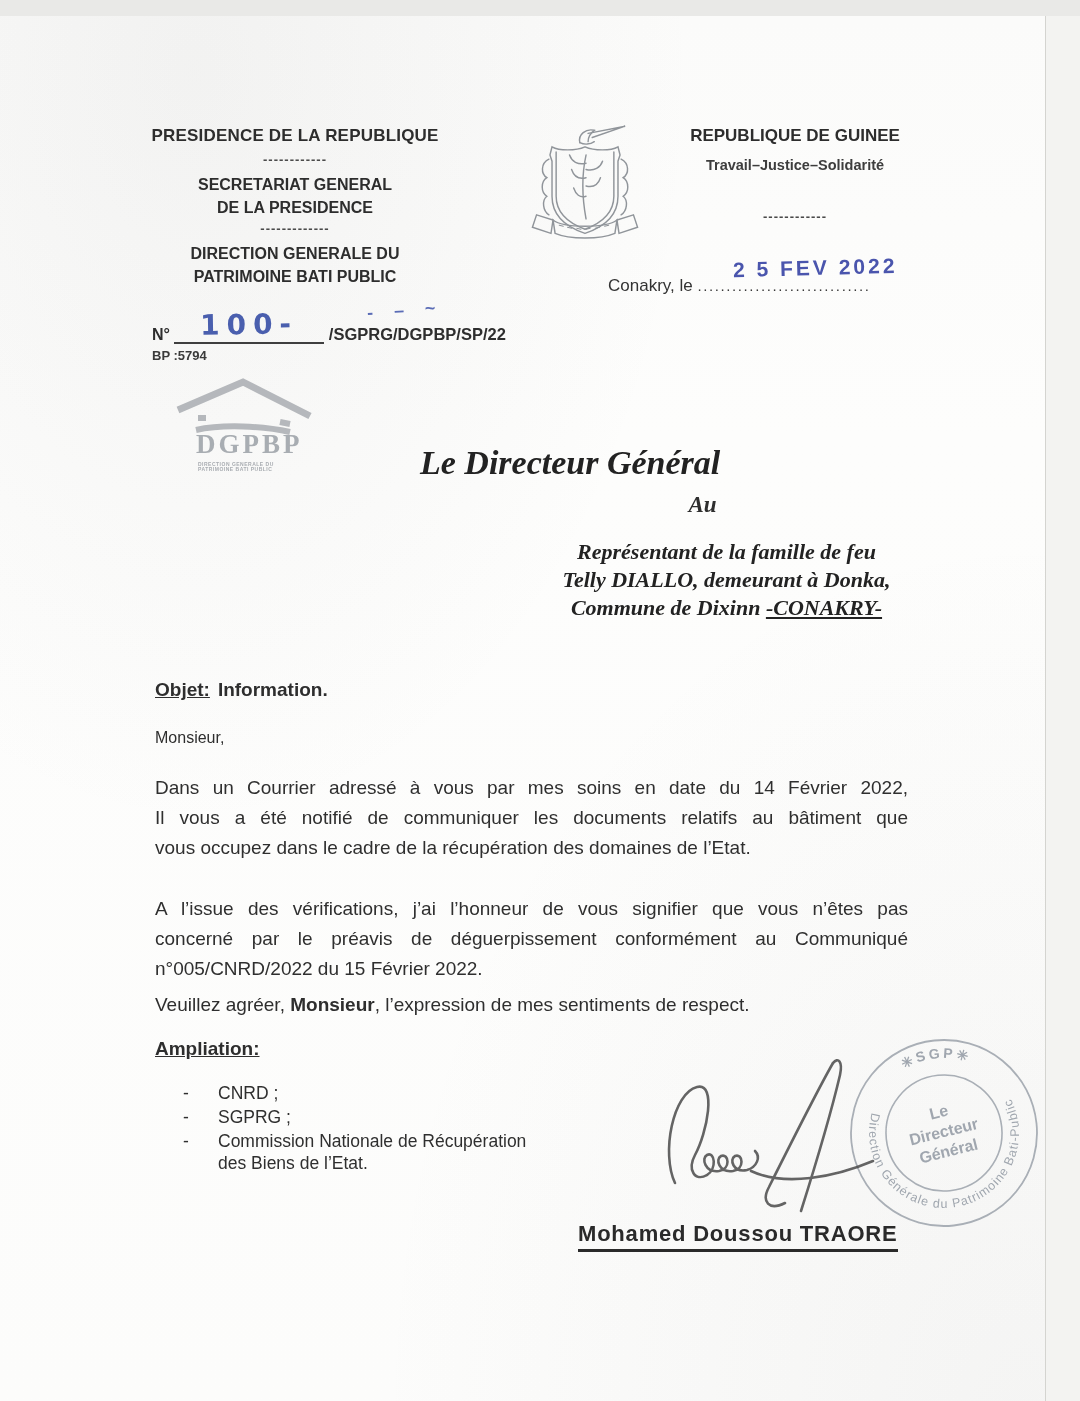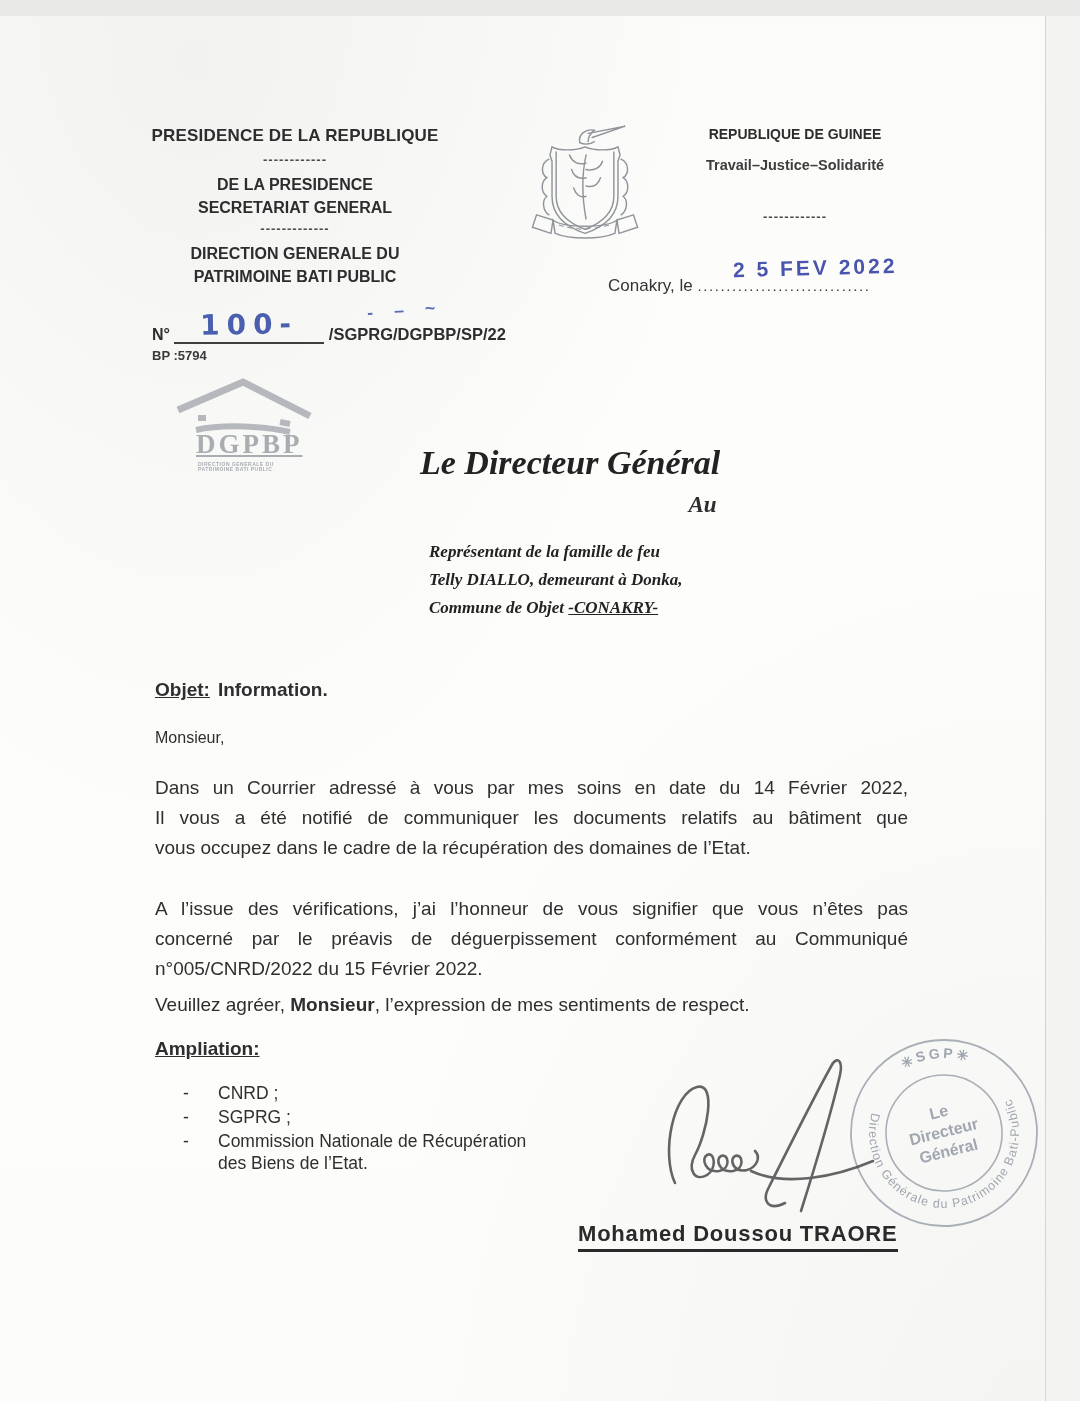--- a/index.html
+++ b/index.html
@@ -27,46 +27,46 @@
     text-align:center;vertical-align:bottom;height:34px;}
   .hand100{color:#4a5fae;font-size:28px;font-weight:bold;letter-spacing:7px;
     display:inline-block;transform:rotate(-1deg);font-family:"DejaVu Sans",sans-serif;}
   .handmarks{position:absolute;left:215px;top:-8px;color:#5a6cb6;font-weight:bold;
     font-size:18px;letter-spacing:8px;transform:rotate(-4deg);}
   .refsuffix{font-weight:bold;font-size:16.5px;vertical-align:bottom;}
   .bp{left:152px;top:332px;font-weight:bold;font-size:13px;color:#3a3a3a;}
 
   
   .country{left:650px;top:110px;width:290px;text-align:center;font-weight:bold;
-    font-size:14px;color:#2d2d2d;}
+    font-size:17px;color:#2d2d2d;}
   .motto{left:650px;top:141px;width:290px;text-align:center;font-weight:bold;
     font-size:14.5px;color:#3d3d3d;}
   .rdash{left:650px;top:193px;width:290px;text-align:center;font-size:13px;
     font-weight:bold;color:#4a4a4a;letter-spacing:1px;}
   .conakry{left:608px;top:260px;font-size:17px;color:#333;}
   .dots{letter-spacing:1.6px;font-size:15px;color:#3a3a3a;}
   .datestamp{left:733px;top:240px;color:#4a55ad;font-weight:bold;font-size:21px;
     letter-spacing:3px;transform:rotate(-1.5deg);}
 
   
   .logo{left:168px;top:358px;width:150px;height:105px;}
   .logo-acronym{position:absolute;left:28px;top:55px;color:#9ba0a6;font-size:27px;
-    letter-spacing:3px;font-family:"Liberation Serif",serif;font-weight:bold;opacity:.85;text-decoration:underline;}
+    letter-spacing:3px;font-family:"Liberation Serif",serif;font-weight:bold;opacity:.85;}
   .logo-sub{position:absolute;left:30px;top:88px;color:#a8acb1;font-size:5px;
     line-height:5px;letter-spacing:.5px;filter:blur(.4px);font-weight:bold;}
 
   
   .dg-title{left:420px;top:428px;width:565px;
     font-family:"Liberation Serif",serif;font-style:italic;font-weight:bold;
     font-size:34px;color:#222;}
   .au{left:420px;top:476px;width:565px;text-align:center;
     font-family:"Liberation Serif",serif;font-style:italic;font-weight:bold;font-size:23px;}
-  .addr{left:429px;top:522px;width:565px;
+  .addr{left:444px;top:522px;width:565px;text-align:center;
     font-family:"Liberation Serif",serif;font-style:italic;font-weight:bold;
-    font-size:17px;line-height:28px;color:#222;}
+    font-size:22px;line-height:28px;color:#222;}
   .addr .hl{text-decoration:underline;}
 
   
   .objet{left:155px;top:663px;font-size:19px;}
   .objet .lab{font-weight:bold;text-decoration:underline;}
   .objet .val{font-weight:600;margin-left:8px;}
   .salut{left:155px;top:713px;font-weight:normal;font-size:16px;}
   .para{left:155px;top:0;width:753px;font-size:19px;color:#2f2f2f;}
   .bline{height:30px;line-height:30px;overflow:hidden;white-space:nowrap;}
   .stretch{text-align:justify;white-space:normal;}
@@ -89,22 +89,22 @@
 </head>
 <body>
 
 <div class="page">
   <div class="edge-strip"></div>
   <div class="paper-edge"></div>
 
   <div class="abs hleft">
     <div class="l1">PRESIDENCE DE LA REPUBLIQUE</div>
     <div class="dash">------------</div>
+    <div class="ln">SECRETARIAT GENERAL</div>
     <div class="ln">DE LA PRESIDENCE</div>
-    <div class="ln">SECRETARIAT GENERAL</div>
     <div class="dash">-------------</div>
     <div class="ln">DIRECTION GENERALE DU</div>
     <div class="ln">PATRIMOINE BATI PUBLIC</div>
   </div>
 
   <div class="abs refrow">
     <span class="no">N°</span>
     <span class="hand-wrap"><span class="hand100">100-</span></span>
     <span class="handmarks abs">- – ~</span>
     <span class="refsuffix">/SGPRG/DGPBP/SP/22</span>
@@ -156,21 +156,21 @@
       <div>DIRECTION GENERALE DU</div>
       <div>PATRIMOINE BATI PUBLIC</div>
     </div>
   </div>
 
   <div class="abs dg-title">Le Directeur Général</div>
   <div class="abs au">Au</div>
   <div class="abs addr">
     <div>Représentant de la famille de feu</div>
     <div>Telly DIALLO, demeurant à Donka,</div>
-    <div><span>Commune de Objet </span> <span class="hl">-CONAKRY-</span></div>
+    <div><span>Commune de Dixinn </span> <span class="hl">-CONAKRY-</span></div>
   </div>
 
   <div class="abs objet">
     <span class="lab">Objet:</span><span class="val">Information.</span>
   </div>
   <div class="abs salut">Monsieur,</div>
 
   <div class="abs para p1">
     <div class="bline stretch">Dans un Courrier adressé à vous par mes soins en date du 14 Février 2022,</div>
     <div class="bline stretch">Il vous a été notifié de communiquer les documents relatifs au bâtiment que</div>

